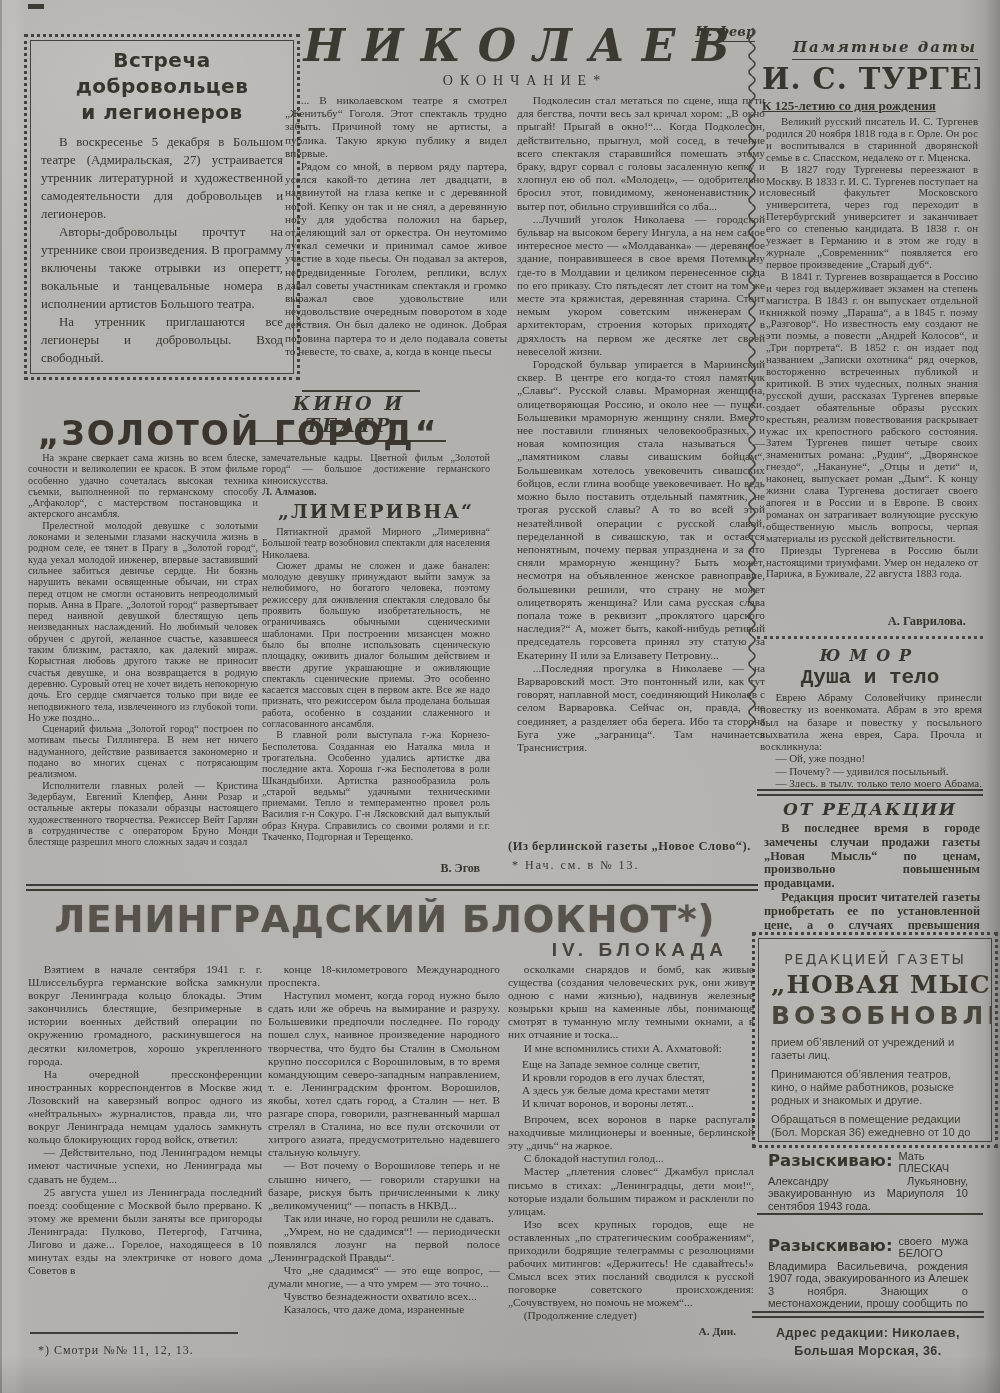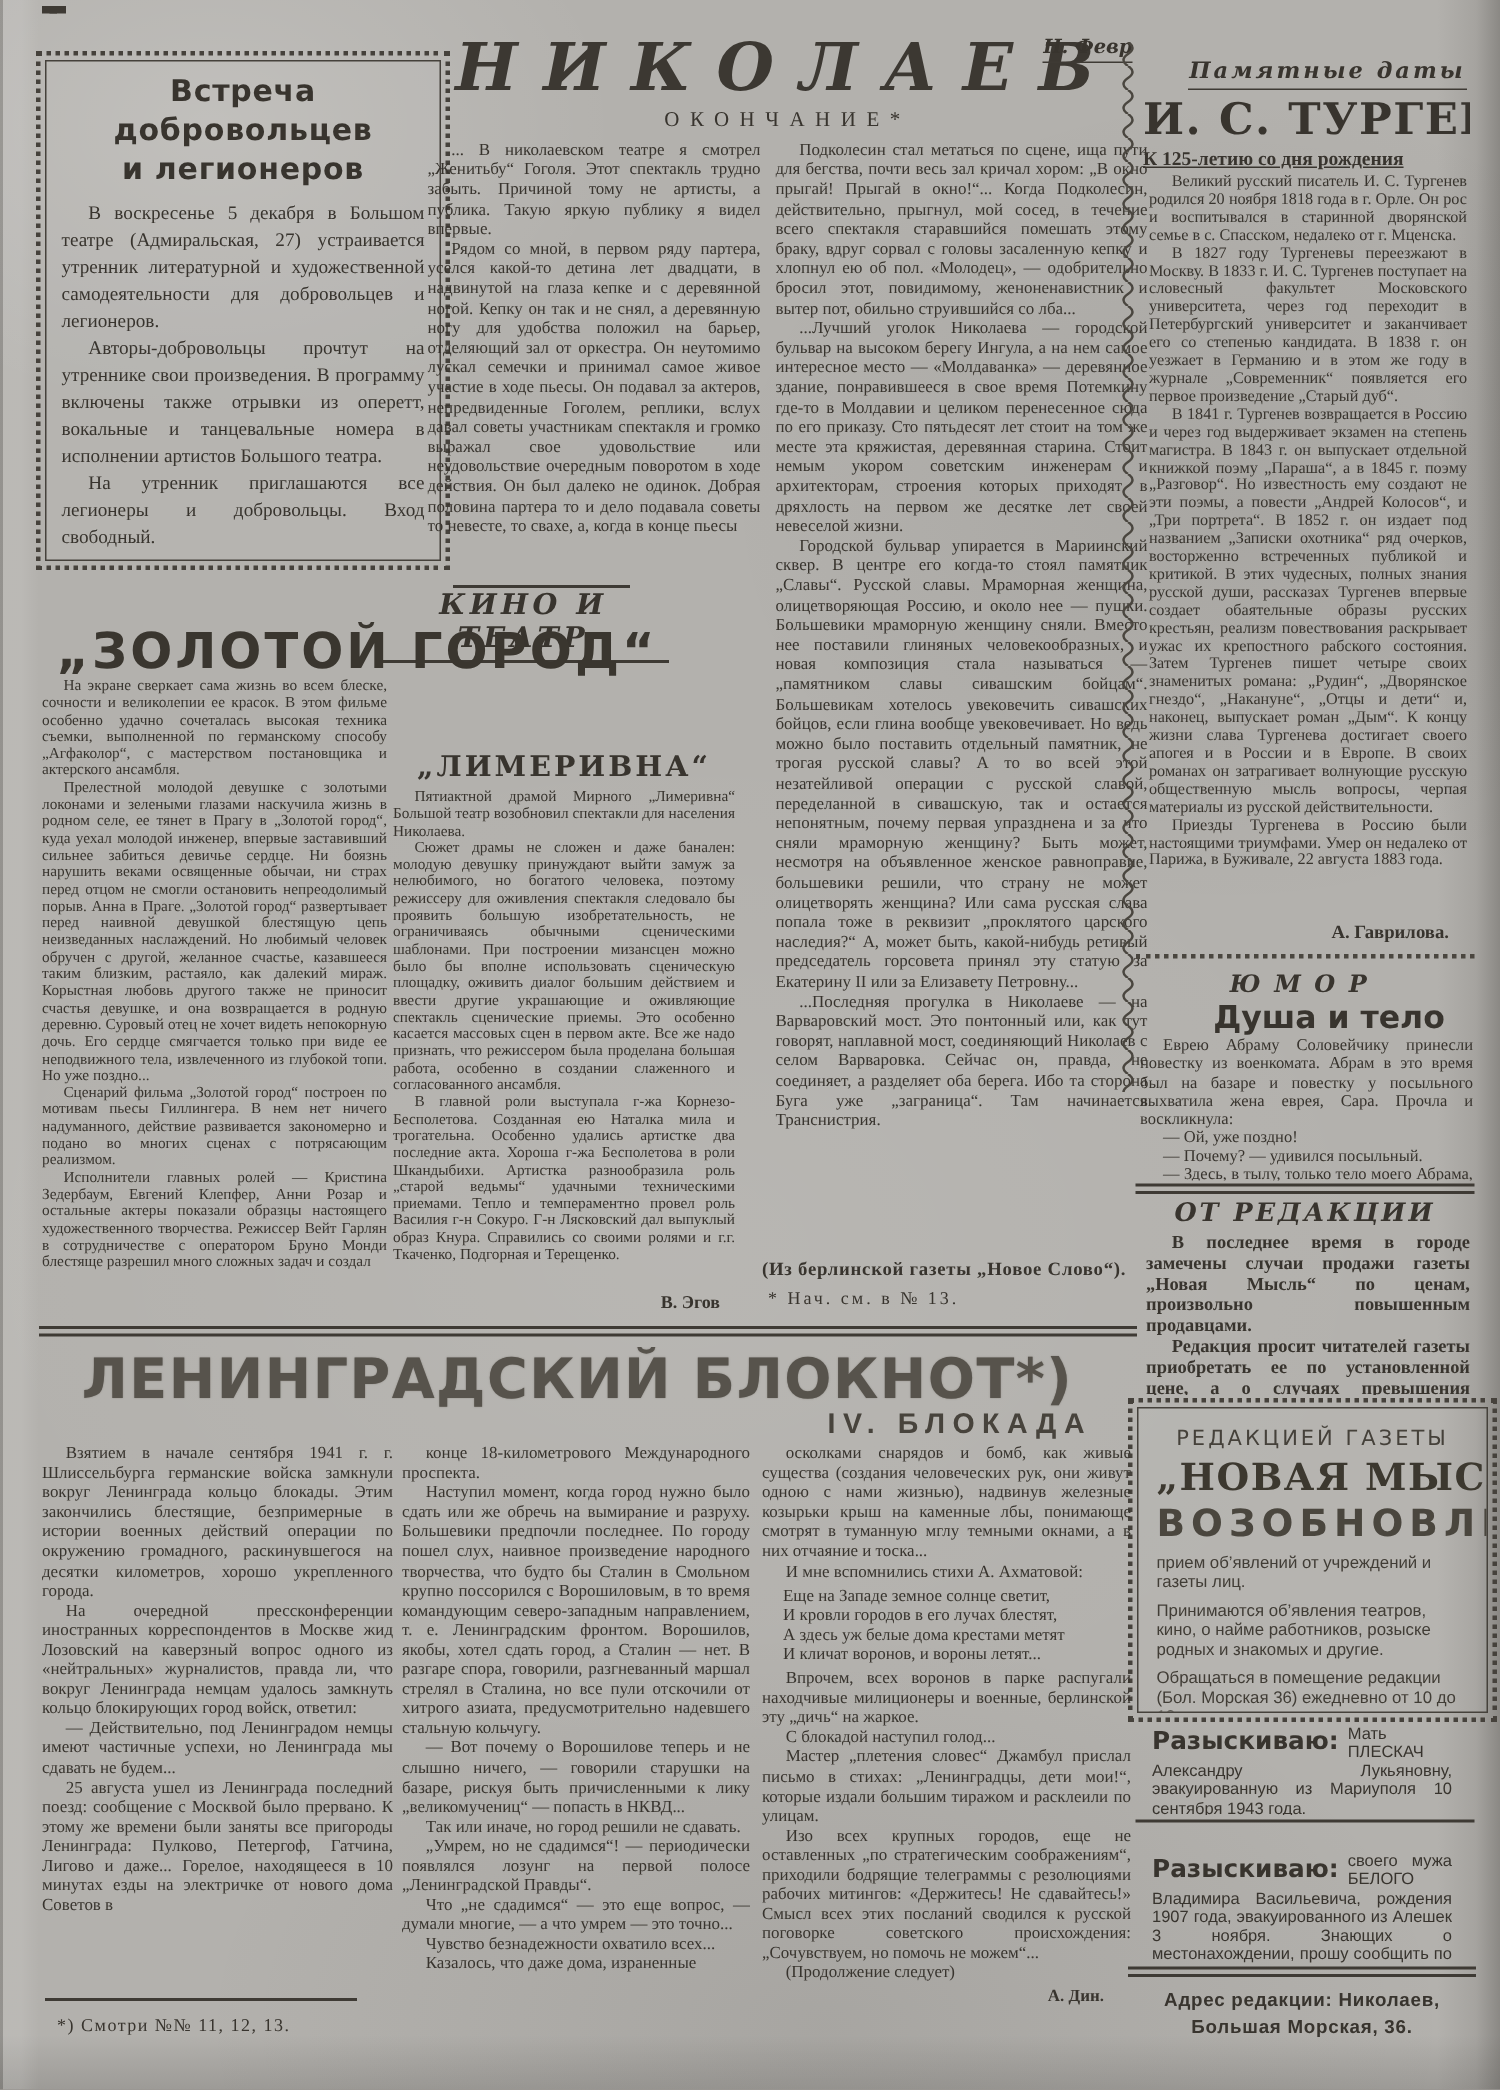--- a/index.html
+++ b/index.html
@@ -124,21 +124,21 @@
 
   <p>Великий русский писатель И. С. Тургенев родился 20 ноября 1818 года в г. Орле. Он рос и воспитывался в старинной дворянской семье в с. Спасском, недалеко от г. Мценска.</p>
       <p>В 1827 году Тургеневы переезжают в Москву. В 1833 г. И. С. Тургенев поступает на словесный факультет Московского университета, через год переходит в Петербургский университет и заканчивает его со степенью кандидата. В 1838 г. он уезжает в Германию и в этом же году в журнале „Современник“ появляется его первое произведение „Старый дуб“.</p>
       <p>В 1841 г. Тургенев возвращается в Россию и через год выдерживает экзамен на степень магистра. В 1843 г. он выпускает отдельной книжкой поэму „Параша“, а в 1845 г. поэму „Разговор“. Но известность ему создают не эти поэмы, а повести „Андрей Колосов“, и „Три портрета“. В 1852 г. он издает под названием „Записки охотника“ ряд очерков, восторженно встреченных публикой и критикой. В этих чудесных, полных знания русской души, рассказах Тургенев впервые создает обаятельные образы русских крестьян, реализм повествования раскрывает ужас их крепостного рабского состояния. Затем Тургенев пишет четыре своих знаменитых романа: „Рудин“, „Дворянское гнездо“, „Накануне“, „Отцы и дети“ и, наконец, выпускает роман „Дым“. К концу жизни слава Тургенева достигает своего апогея и в России и в Европе. В своих романах он затрагивает волнующие русскую общественную мысль вопросы, черпая материалы из русской действительности.</p>
       <p>Приезды Тургенева в Россию были настоящими триумфами. Умер он недалеко от Парижа, в Буживале, 22 августа 1883 года.</p>
     </div>
   <div class="abs byline-r" style="left:766px;top:614px;width:200px;font:bold 12.5px/14px 'Liberation Serif', serif;">А. Гаврилова.</div>
 
   <div class="abs dotted-rule" style="left:757px;top:636px;width:226px;"></div>
   <div class="abs sec-italic humor-head" style="left:760px;top:646px;width:220px;">ЮМОР</div>
-  <div class="abs dusha-title" style="left:776px;top:666px;width:220px;">Душа и тело</div>
+  <div class="abs dusha-title" style="left:760px;top:666px;width:220px;font-family:Liberation Mono, monospace;">Душа и тело</div>
   <div class="abs jt t-humor" style="left:760px;top:691px;width:222px;height:96px;">
 
   <p>Еврею Абраму Соловейчику принесли повестку из военкомата. Абрам в это время был на базаре и повестку у посыльного выхватила жена еврея, Сара. Прочла и воскликнула:</p>
       <p>— Ой, уже поздно!</p>
       <p>— Почему? — удивился посыльный.</p>
       <p>— Здесь, в тылу, только тело моего Абрама, а душой он уже весь на фронте</p>
     </div>
   <div class="abs rule-dbl" style="left:757px;top:789px;width:226px;"></div>
 
   <div class="abs sec-italic otred-title" style="left:760px;top:799px;width:220px;">ОТ РЕДАКЦИИ</div>
@@ -179,20 +179,24 @@
   <div class="abs zg-title" style="left:28px;top:414px;width:420px;">„ЗОЛОТОЙ ГОРОД“</div>
 
   <div class="abs jt t-small" style="left:28px;top:452px;width:230px;height:430px;">
 
   <p>На экране сверкает сама жизнь во всем блеске, сочности и великолепии ее красок. В этом фильме особенно удачно сочеталась высокая техника съемки, выполненной по германскому способу „Агфаколор“, с мастерством постановщика и актерского ансамбля.</p>
       <p>Прелестной молодой девушке с золотыми локонами и зелеными глазами наскучила жизнь в родном селе, ее тянет в Прагу в „Золотой город“, куда уехал молодой инженер, впервые заставивший сильнее забиться девичье сердце. Ни боязнь нарушить веками освященные обычаи, ни страх перед отцом не смогли остановить непреодолимый порыв. Анна в Праге. „Золотой город“ развертывает перед наивной девушкой блестящую цепь неизведанных наслаждений. Но любимый человек обручен с другой, желанное счастье, казавшееся таким близким, растаяло, как далекий мираж. Корыстная любовь другого также не приносит счастья девушке, и она возвращается в родную деревню. Суровый отец не хочет видеть непокорную дочь. Его сердце смягчается только при виде ее неподвижного тела, извлеченного из глубокой топи. Но уже поздно...</p>
       <p>Сценарий фильма „Золотой город“ построен по мотивам пьесы Гиллингера. В нем нет ничего надуманного, действие развивается закономерно и подано во многих сценах с потрясающим реализмом.</p>
       <p>Исполнители главных ролей — Кристина Зедербаум, Евгений Клепфер, Анни Розар и остальные актеры показали образцы настоящего художественного творчества. Режиссер Вейт Гарлян в сотрудничестве с оператором Бруно Монди блестяще разрешил много сложных задач и создал</p>
     </div>
 
+  <div class="abs jt t-small" style="left:262px;top:452px;width:228px;height:46px;">
+    <p class="noind">замечательные кадры. Цветной фильм „Золотой город“ — большое достижение германского киноискусства.</p>
+    <p class="byline-r">Л. Алмазов.</p>
+  </div>
 
   <div class="abs lim-title" style="left:262px;top:500px;width:228px;">„ЛИМЕРИВНА“</div>
   <div class="abs jt t-small" style="left:262px;top:526px;width:228px;height:352px;">
 
   <p>Пятиактной драмой Мирного „Лимеривна“ Большой театр возобновил спектакли для населения Николаева.</p>
       <p>Сюжет драмы не сложен и даже банален: молодую девушку принуждают выйти замуж за нелюбимого, но богатого человека, поэтому режиссеру для оживления спектакля следовало бы проявить большую изобретательность, не ограничиваясь обычными сценическими шаблонами. При построении мизансцен можно было бы вполне использовать сценическую площадку, оживить диалог большим действием и ввести другие украшающие и оживляющие спектакль сценические приемы. Это особенно касается массовых сцен в первом акте. Все же надо признать, что режиссером была проделана большая работа, особенно в создании слаженного и согласованного ансамбля.</p>
       <p>В главной роли выступала г-жа Корнезо-Бесполетова. Созданная ею Наталка мила и трогательна. Особенно удались артистке два последние акта. Хороша г-жа Бесполетова в роли Шкандыбихи. Артистка разнообразила роль „старой ведьмы“ удачными техническими приемами. Тепло и темпераментно провел роль Василия г-н Сокуро. Г-н Лясковский дал выпуклый образ Кнура. Справились со своими ролями и г.г. Ткаченко, Подгорная и Терещенко.</p>
     </div>
   <div class="abs byline-r" style="left:330px;top:861px;width:150px;font:bold 12px/14px 'Liberation Serif', serif;">В. Эгов</div>
 

